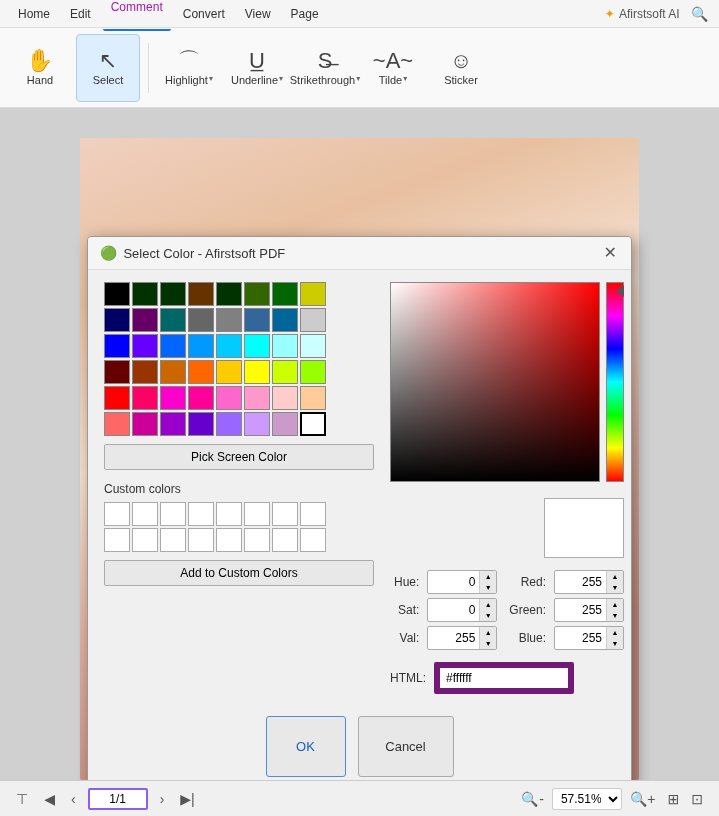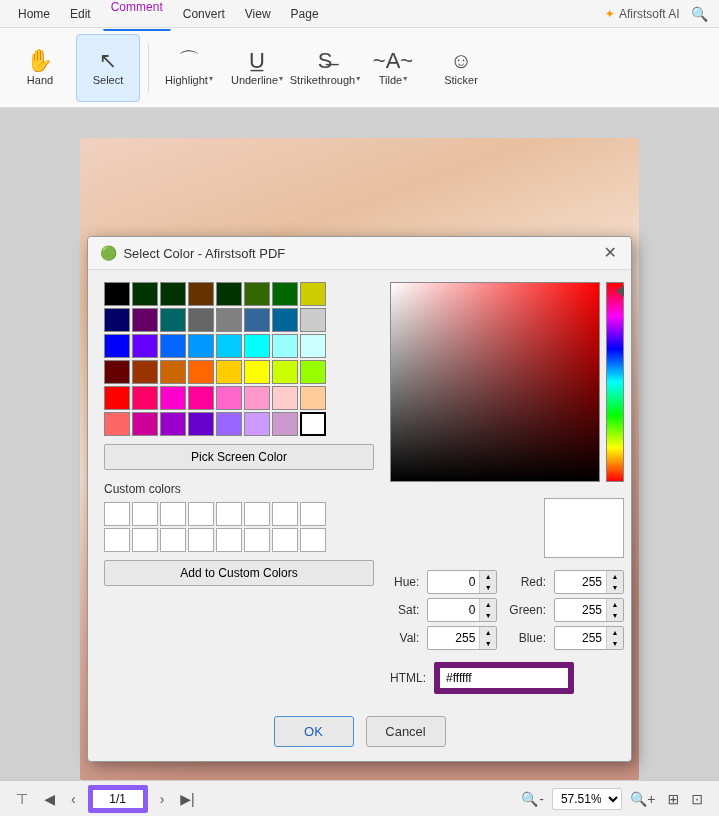--- a/index.html
+++ b/index.html
@@ -143,21 +143,21 @@
       border: none;
       cursor: pointer;
       font-size: 14px;
       color: #555;
       padding: 2px 4px;
       border-radius: 2px;
     }
     .page-input {
       width: 60px;
       text-align: center;
-      border: 5px solid #8b5cf6;
+      border: 2px solid #8b5cf6;
       border-radius: 2px;
       padding: 2px 4px;
       font-size: 12px;
       background: white;
     }
     .zoom-container {
       margin-left: auto;
       display: flex;
       align-items: center;
       gap: 4px;
@@ -451,22 +451,22 @@
       padding: 5px 0;
       background: #e8e8e8;
       border: 1px solid #4a90d9;
       border-radius: 3px;
       font-size: 13px;
       cursor: pointer;
       color: #1a5fc0;
       font-weight: 500;
     }
     .cancel-btn {
-      width: 80px;
-      padding: 7px 0;
+      width: 96px;
+      padding: 22px 0;
       background: #e8e8e8;
       border: 1px solid #aaa;
       border-radius: 3px;
       font-size: 13px;
       cursor: pointer;
       color: #333;
     }
   </style>
 </head>
 <body>

